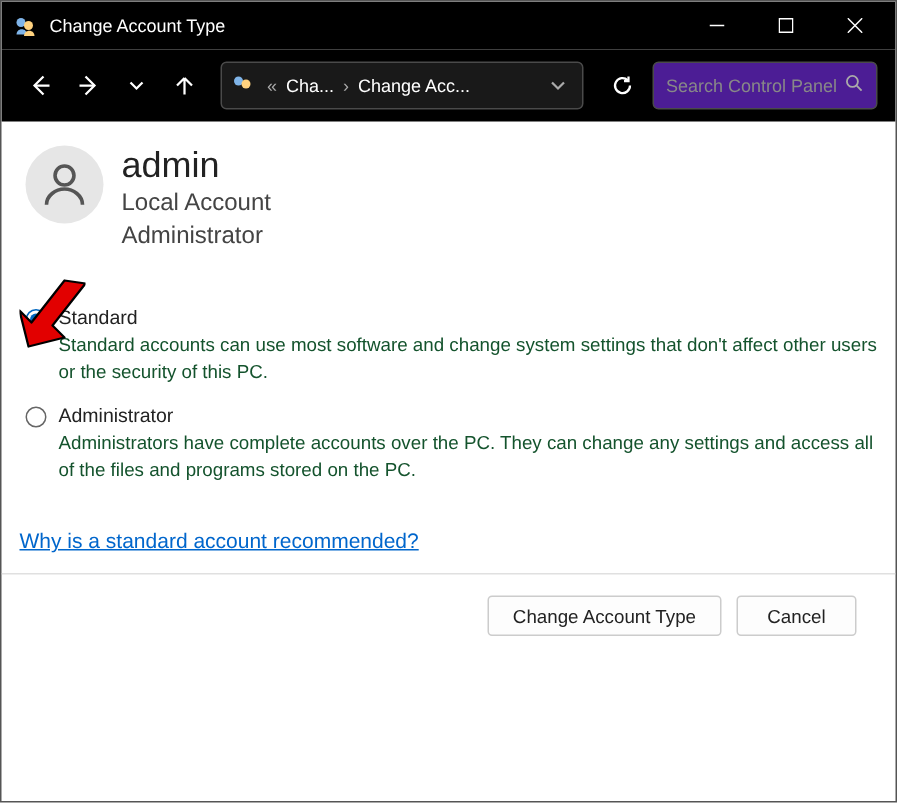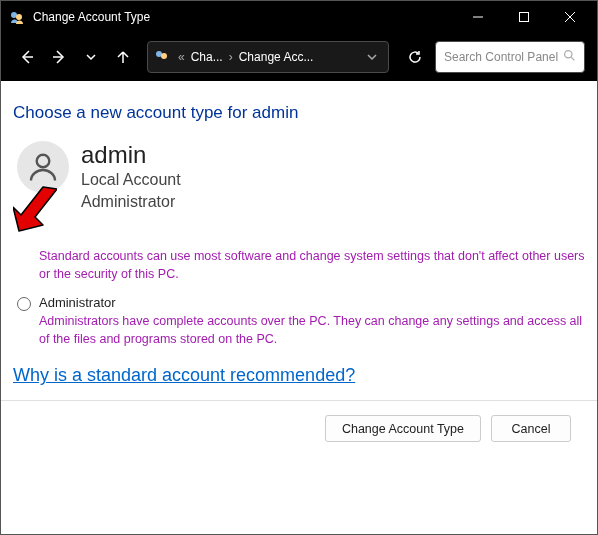--- a/index.html
+++ b/index.html
@@ -64,21 +64,21 @@
   .addressbar .chev { color:#aaa; padding:0 2px;}
   .addressbar .spacer{flex:1;}
   .addressbar .dropdown-area{width:20px;display:flex;justify-content:center;}
   .refreshbtn {
     width: 32px; height: 32px;
     display:flex;align-items:center;justify-content:center;
     color:#fff; border-radius:3px;
   }
   .searchbox {
     width: 150px; height: 32px;
-    background:#ffffff; border:1px solid #4a4a4a; border-radius:4px;
+    background:#4c1d95; border:1px solid #4a4a4a; border-radius:4px;
     display:flex;align-items:center;padding:0 8px;
     color:#888; font-size:12px;
     justify-content: space-between;
   }
   .searchbox .ph{flex:1; white-space:nowrap; overflow:hidden; text-overflow:ellipsis;}
 
   .content {
     padding: 16px 12px 0 12px;
     color:#222;
   }
@@ -110,25 +110,25 @@
     border:1.5px solid #666;flex:0 0 auto;
     margin-top:2px;position:relative;background:#fff;
   }
   .radio.selected{border-color:#0067c0;}
   .radio.selected::after{
     content:"";position:absolute;width:8px;height:8px;border-radius:50%;
     background:#0067c0;left:50%;top:50%;transform:translate(-50%,-50%);
   }
   .opt-label{font-size:13px;color:#222;}
   .opt-desc{
-    font-size:12.5px;color:#a21caf;margin:2px 0 12px 26px;line-height:1.4;
+    font-size:12.5px;color:#14532d;margin:2px 0 12px 26px;line-height:1.4;
   }
 
   .help-link{
-    color:#0066cc;font-size:18px;margin:5px 0 0 0;display:inline-block;
+    color:#0066cc;font-size:14px;margin:18px 0 0 0;display:inline-block;
   }
   .divider{border:none;border-top:1px solid #e0e0e0;margin:14px -12px 0 -12px;}
 
   .footer{
     display:flex;justify-content:flex-end;gap:10px;
     padding:14px 14px 0 14px;
   }
   .btn{
     min-width:80px;height:27px;padding:0 16px;
     background:#fdfdfd;border:1px solid #ccc;border-radius:3px;
@@ -222,21 +222,20 @@
     <span>
       <svg width="13" height="13" viewBox="0 0 16 16">
           <circle cx="6.5" cy="6.5" r="4.5" fill="none" stroke="#aaa" stroke-width="1.5"></circle>
           <line x1="10" y1="10" x2="14" y2="14" stroke="#aaa" stroke-width="1.5"></line>
         </svg>
     </span>
   </div>
 </div>
 
 <div class="content">
-  <div class="heading">Choose a new account type for admin</div>
 
   <div class="account-header">
     <div class="avatar">
       <svg width="36" height="36" viewBox="0 0 24 24">
           <circle cx="12" cy="8" r="4.2" fill="none" stroke="#555" stroke-width="1.6"></circle>
           <path d="M4 21c0-4 4-7 8-7s8 3 8 7" fill="none" stroke="#555" stroke-width="1.6"></path>
         </svg>
     </div>
     <div class="account-info">
       <div class="name">admin</div>
@@ -246,20 +245,24 @@
   </div>
 
   
   <div class="arrow-overlay">
     <svg width="44" height="48" viewBox="0 0 44 48">
       <path d="M30 2 L8 30 L0 22 L6 46 L30 40 L22 32 L44 4 Z" fill="#e20000" stroke="#000" stroke-width="1.5" stroke-linejoin="round"></path>
     </svg>
   </div>
 
   <div class="options">
+    <div class="radio-row">
+      <div class="radio selected"></div>
+      <div class="opt-label">Standard</div>
+    </div>
     <div class="opt-desc">Standard accounts can use most software and change system settings that don't affect other users or the security of this PC.</div>
 
     <div class="radio-row">
       <div class="radio"></div>
       <div class="opt-label">Administrator</div>
     </div>
     <div class="opt-desc">Administrators have complete accounts over the PC. They can change any settings and access all of the files and programs stored on the PC.</div>
   </div>
 
   <a class="help-link" href="#">Why is a standard account recommended?</a>

